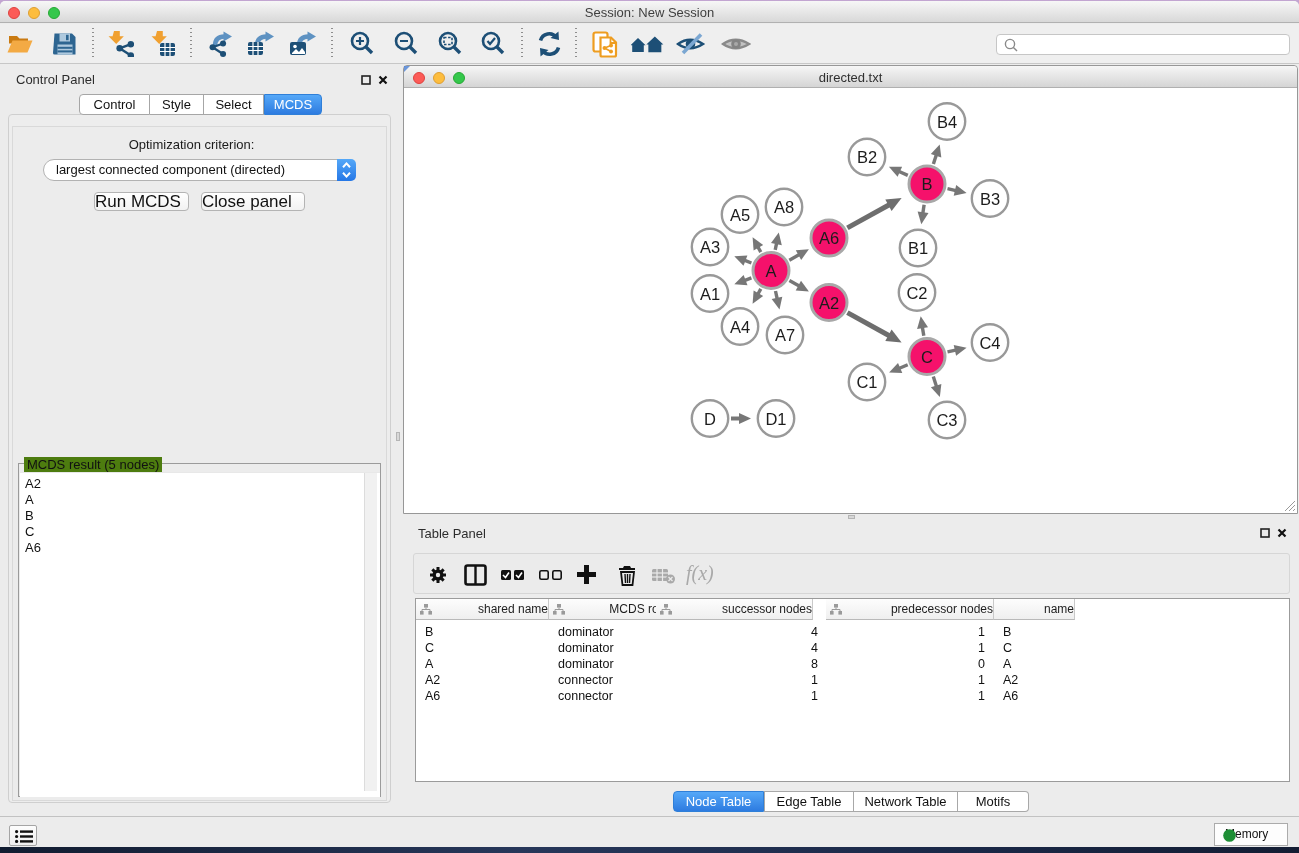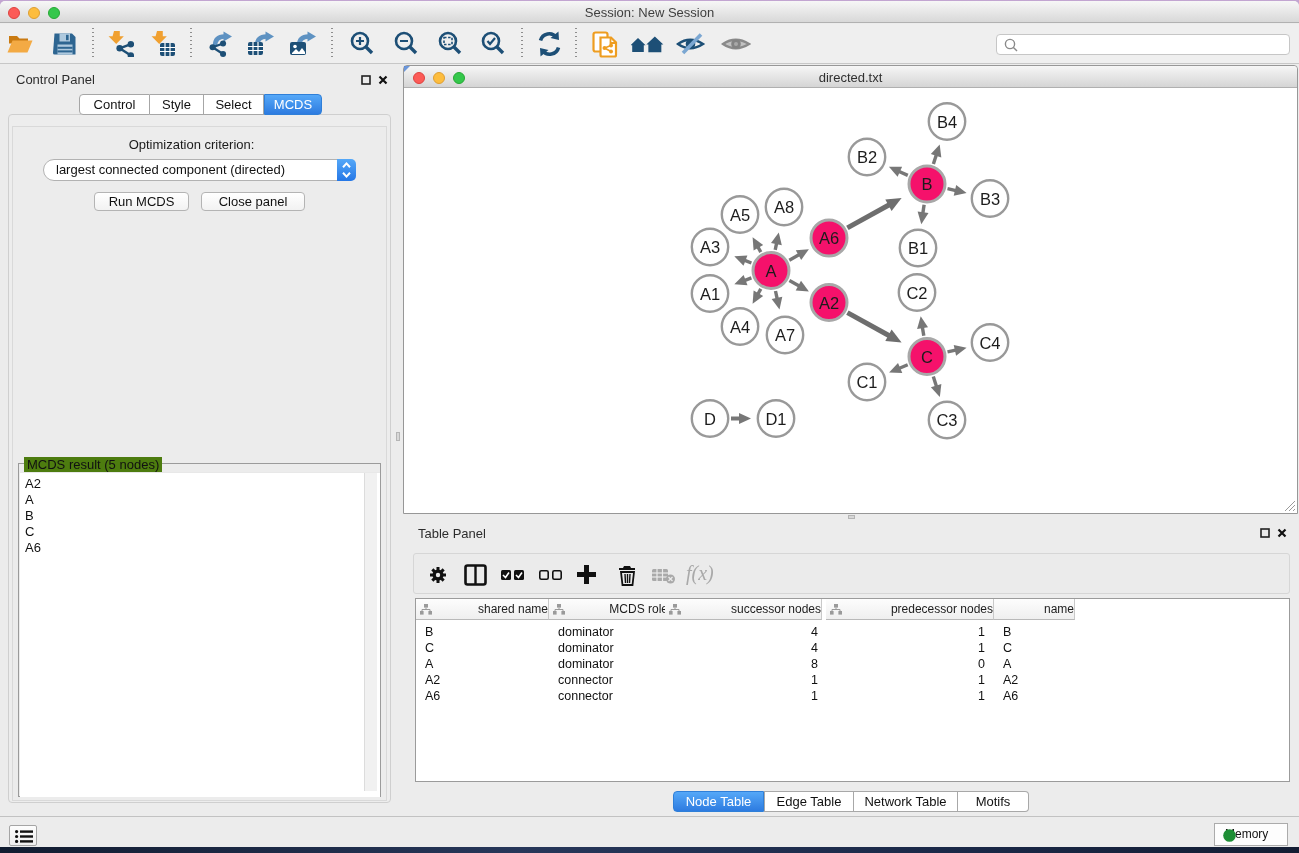--- a/index.html
+++ b/index.html
@@ -12,21 +12,21 @@
 .ticon{position:absolute;top:7px}
 #searchbox{position:absolute;left:996px;top:10px;width:294px;height:21px;background:#fff;border:1px solid #c6c6c6;border-radius:4px}
 #cp-title{position:absolute;left:16px;top:71px;font-size:13px;color:#2d2d2d}
 .wicon{position:absolute;font-size:11px;color:#222}
 #cp-panel{position:absolute;left:8px;top:113px;width:383px;height:689px;border:1px solid #cfcfcf;border-radius:4px;background:#ededed}
 #cp-inner{position:absolute;left:3px;top:11px;width:375px;height:675px;border:1px solid #d9d9d9;background:#ececec}
 .tab{position:absolute;top:93px;height:21px;background:#fff;border:1px solid #a6a6a6;font-size:13px;color:#111;text-align:center;line-height:19px}
 #opt-label{position:absolute;left:0;width:383px;top:136px;text-align:center;font-size:13px;color:#1b1b1b}
 #dropdown{position:absolute;left:43px;top:158px;width:313px;height:22px;background:#fff;border:1px solid #b2b2b2;border-radius:11px;font-size:13px;color:#111;line-height:20px;padding-left:12px}
 #dd-btn{position:absolute;right:-1px;top:-1px;width:19px;height:22px;border-radius:0 5px 5px 0;background:linear-gradient(#55a8f8,#2577e6)}
-.btn{position:absolute;top:191px;height:19px;background:linear-gradient(#ffffff,#f2f2f2);border:1px solid #b4b4b4;border-radius:4px;font-size:13px;color:#111;text-align:center;line-height:17px}
+.btn{position:absolute;top:191px;height:19px;background:linear-gradient(#ffffff,#f2f2f2);border:1px solid #b4b4b4;border-radius:4px;font-size:17px;color:#111;text-align:left;line-height:17px}
 #fieldset{position:absolute;left:18px;top:462px;width:363px;height:334px;border:1px solid #9b9b9b}
 #fs-legend{position:absolute;left:5px;top:-8px;background:#4d7c0f;font-size:13px;color:#111;padding:0 3px}
 #fs-list{position:absolute;left:1px;top:8px;width:360px;height:325px;background:#fff;font-size:13px;color:#111;line-height:16px;padding:3px 0 0 5px;border-top:1px solid #e8e8e8}
 #fs-scroll{position:absolute;right:3px;top:0;width:13px;height:318px;background:#f1f1f1;border-left:1px solid #dcdcdc}
 #netwin{position:absolute;left:403px;top:64px;width:895px;height:449px;border:1px solid #979797;border-radius:4px 4px 0 0;background:#fff}
 #nw-title{position:absolute;left:0;top:0;width:893px;height:22px;background:linear-gradient(#f6f6f6,#d5d5d5);border-bottom:1px solid #b0b0b0;border-radius:4px 4px 0 0}
 #nw-title .t{position:absolute;left:0;right:0;top:4px;text-align:center;font-size:13px;color:#303030}
 #tp-title{position:absolute;left:418px;top:525px;font-size:13px;color:#2d2d2d}
 #tp-toolbar{position:absolute;left:413px;top:552px;width:877px;height:41px;background:#ebebeb;border:1px solid #d6d6d6;border-radius:3px}
 #table{position:absolute;left:415px;top:597px;width:875px;height:184px;background:#fff;border:1px solid #9b9b9b}
@@ -389,21 +389,21 @@
       <div class="th" style="left:133px;width:120px"><svg width="12" height="11" viewBox="0 0 12 11" style="position:absolute;left:4px;top:5px">
           <g fill="#9a9a9a">
             <rect x="4" y="0" width="4" height="3.6"></rect>
             <rect x="0" y="7" width="3.6" height="3.6"></rect>
             <rect x="8.4" y="7" width="3.6" height="3.6"></rect>
           </g>
           <g stroke="#9a9a9a" stroke-width="1">
             <path d="M6 3.6 v2 M2 7 v-1.5 h8 v1.5" fill="none"></path>
           </g>
         </svg>MCDS role</div>
-      <div class="th" style="left:249px;width:157px"><svg width="12" height="11" viewBox="0 0 12 11" style="position:absolute;left:4px;top:5px">
+      <div class="th" style="left:240px;width:157px"><svg width="12" height="11" viewBox="0 0 12 11" style="position:absolute;left:4px;top:5px">
           <g fill="#9a9a9a">
             <rect x="4" y="0" width="4" height="3.6"></rect>
             <rect x="0" y="7" width="3.6" height="3.6"></rect>
             <rect x="8.4" y="7" width="3.6" height="3.6"></rect>
           </g>
           <g stroke="#9a9a9a" stroke-width="1">
             <path d="M6 3.6 v2 M2 7 v-1.5 h8 v1.5" fill="none"></path>
           </g>
         </svg>successor nodes</div>
       <div class="th" style="left:410px;width:168px"><svg width="12" height="11" viewBox="0 0 12 11" style="position:absolute;left:4px;top:5px">

